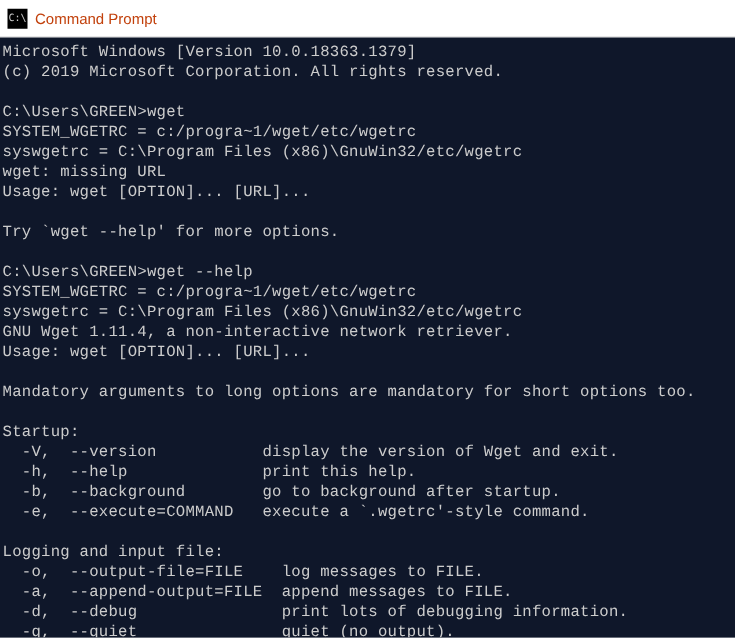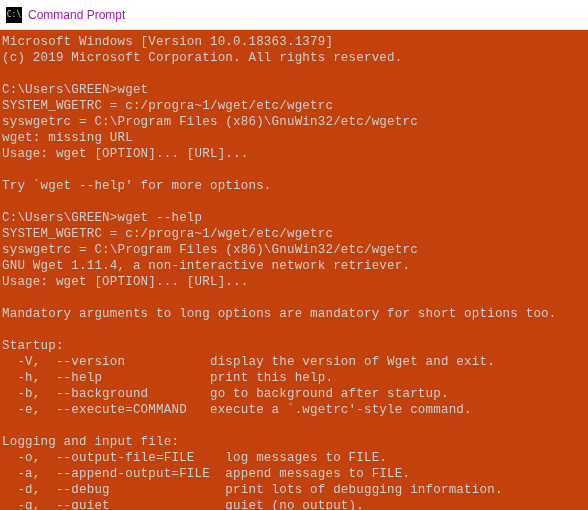--- a/index.html
+++ b/index.html
@@ -30,24 +30,24 @@
       display: flex;
       align-items: center;
       justify-content: center;
       font-size: 8px;
       color: #ccc;
       font-family: Consolas, monospace;
       line-height: 1;
     }
     .title-text {
       font-size: 12px;
-      color: #a21caf;
+      color: #c2410c;
     }
     .terminal {
-      background: #c2410c;
+      background: #0f172a;
       color: #ccc;
       font-family: Consolas, "Courier New", monospace;
       font-size: 12.5px;
       line-height: 16px;
       padding: 4px 2px;
       height: calc(100% - 30px);
       overflow: hidden;
       white-space: pre;
       letter-spacing: 0.2px;
     }

